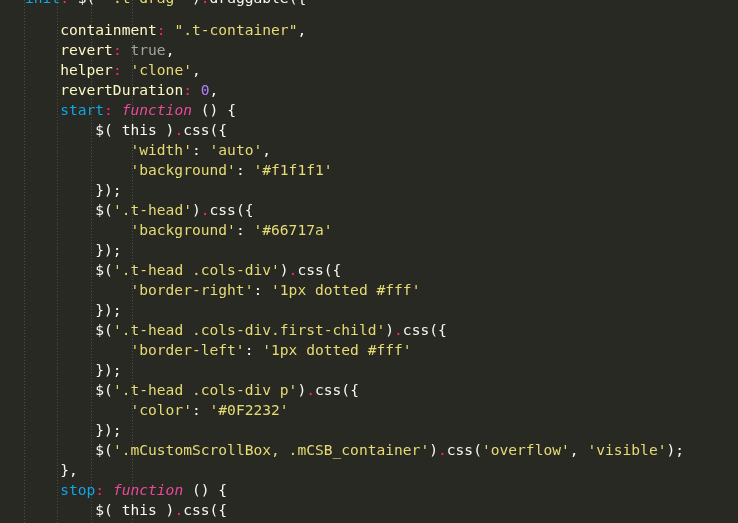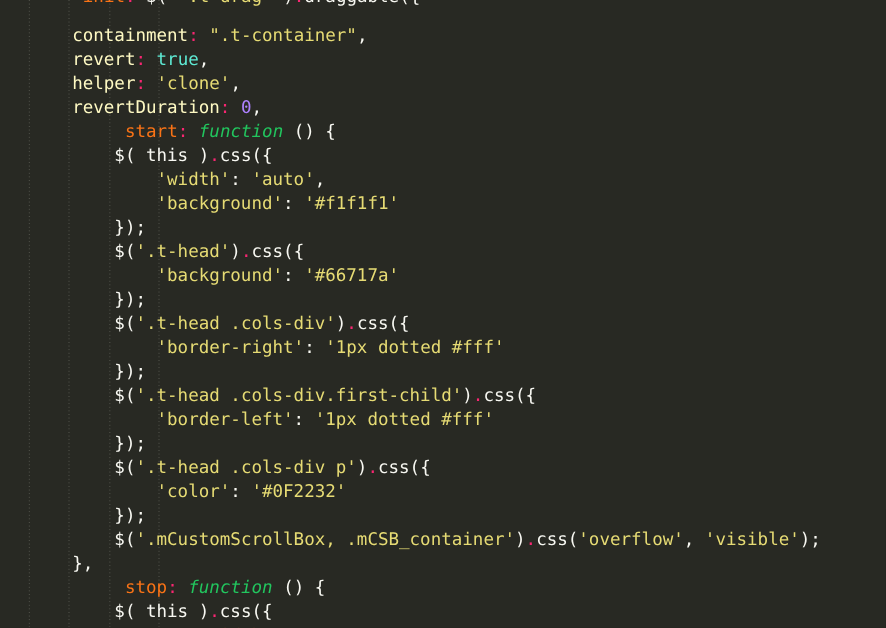--- a/index.html
+++ b/index.html
@@ -56,25 +56,25 @@
   .line:first-child {
     position: relative;
     top: -12px;
     height: 20px;
     overflow: hidden;
   }
 
   
   .t-plain   { color: #f8f8f2; }
   .t-key     { color: #fef9c3; }   
-  .t-prop    { color: #f97316; margin-left: 44px; }   
+  .t-prop    { color: #0ea5e9; }   
   .t-str     { color: #e6db74; }
   .t-num     { color: #ae81ff; }   
-  .t-bool    { color: #5eead4; }
-  .t-kw      { color: #22c55e; font-style: italic; }
+  .t-bool    { color: #a3a3a3; }
+  .t-kw      { color: #ec4899; font-style: italic; }
   .t-colon   { color: #f92672; }   
   .t-dot     { color: #f92672; }
   .t-color   { color: #e6db74; text-decoration-color: #e6db74; }
 </style>
 </head>
 <body>
 
 <div id="editor">
 
   <div id="guides">

